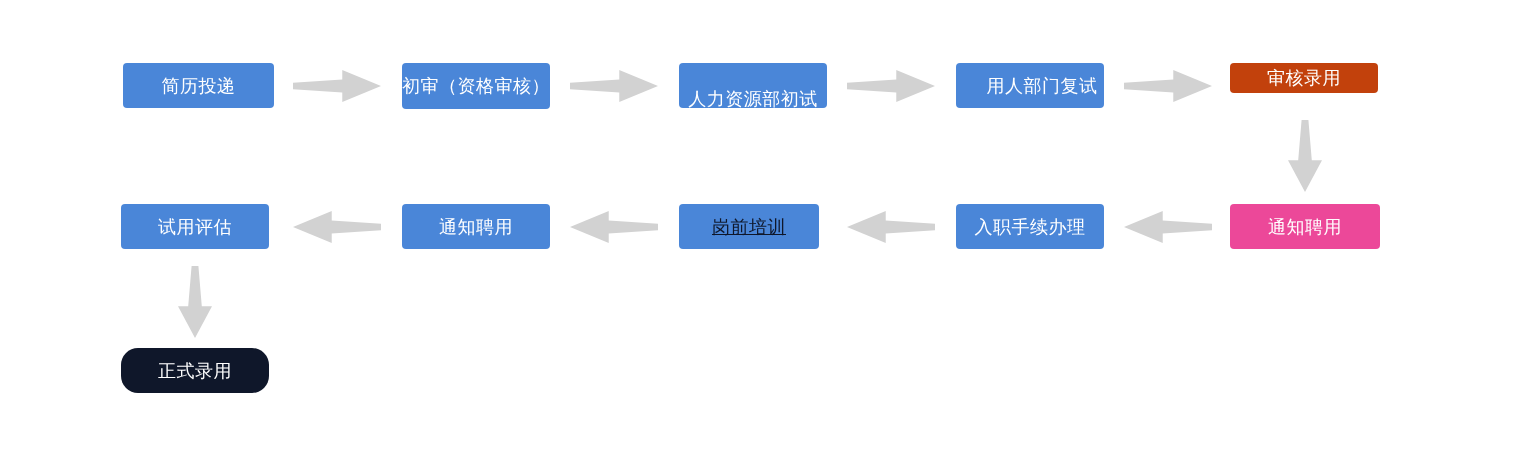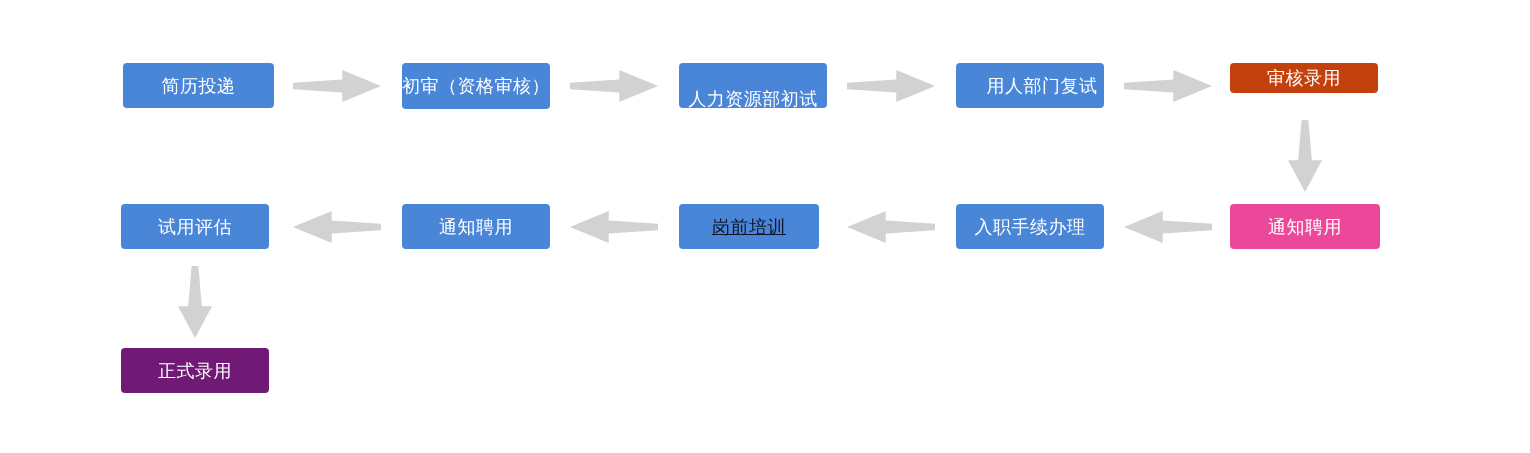--- a/index.html
+++ b/index.html
@@ -123,16 +123,16 @@
     </div>
     <div class="node" style="left: 679px; top: 204px; width: 140px; height: 45px; background: rgb(74, 134, 216); color: #0f172a; text-decoration: underline;">
       <span>岗前培训</span>
     </div>
     <div class="node" style="left: 402px; top: 204px; width: 148px; height: 45px; background: rgb(74, 134, 216); color: rgb(255, 255, 255);">
       <span>通知聘用</span>
     </div>
     <div class="node" style="left: 121px; top: 204px; width: 148px; height: 45px; background: rgb(74, 134, 216); color: rgb(255, 255, 255);">
       <span>试用评估</span>
     </div>
-    <div class="node" style="left: 121px; top: 348px; width: 148px; height: 45px; background: #701a75; color: rgb(255, 255, 255);">
+    <div class="node" style="left: 121px; top: 348px; width: 148px; height: 45px; background: #0f172a; color: rgb(255, 255, 255); border-radius: 17px;">
       <span>正式录用</span>
     </div>
   </div>
 
 </body></html>

